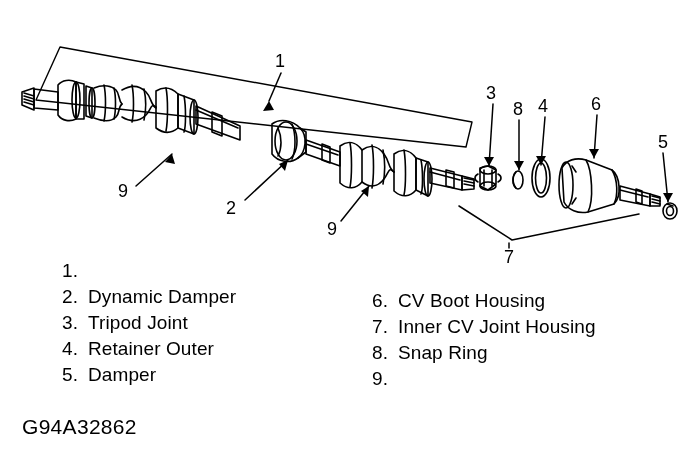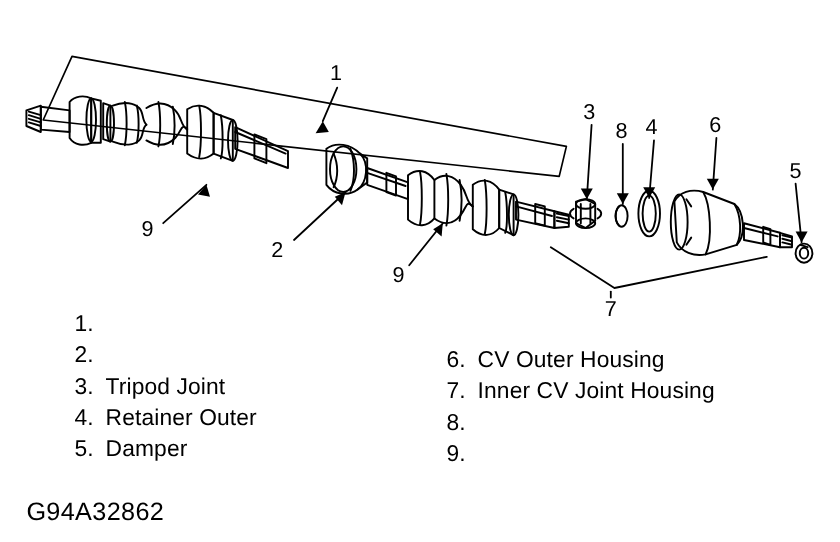--- a/index.html
+++ b/index.html
@@ -250,45 +250,47 @@
   <div class="callout" style="left:118px; top:182px;"><span>9</span></div>
   <div class="callout" style="left:327px; top:220px;"><span>9</span></div>
 
   <div class="legend">
     <div class="legend-col left">
       <div class="legend-item">
         <span class="legend-num">1.</span>
       </div>
       <div class="legend-item">
         <span class="legend-num">2.</span>
+        <span class="legend-label">Dynamic Damper</span>
       </div>
       <div class="legend-item">
         <span class="legend-num">3.</span>
         <span class="legend-label">Tripod Joint</span>
       </div>
       <div class="legend-item">
         <span class="legend-num">4.</span>
         <span class="legend-label">Retainer Outer</span>
       </div>
       <div class="legend-item">
         <span class="legend-num">5.</span>
         <span class="legend-label">Damper</span>
       </div>
     </div>
     <div class="legend-col right">
       <div class="legend-item">
         <span class="legend-num">6.</span>
-        <span class="legend-label">CV Outer Housing</span>
+        <span class="legend-label">CV Boot Housing</span>
       </div>
       <div class="legend-item">
         <span class="legend-num">7.</span>
         <span class="legend-label">Inner CV Joint Housing</span>
       </div>
       <div class="legend-item">
         <span class="legend-num">8.</span>
+        <span class="legend-label">Snap Ring</span>
       </div>
       <div class="legend-item">
         <span class="legend-num">9.</span>
       </div>
     </div>
   </div>
 
   <div class="figcode">G94A32862</div>
 
 </div>

